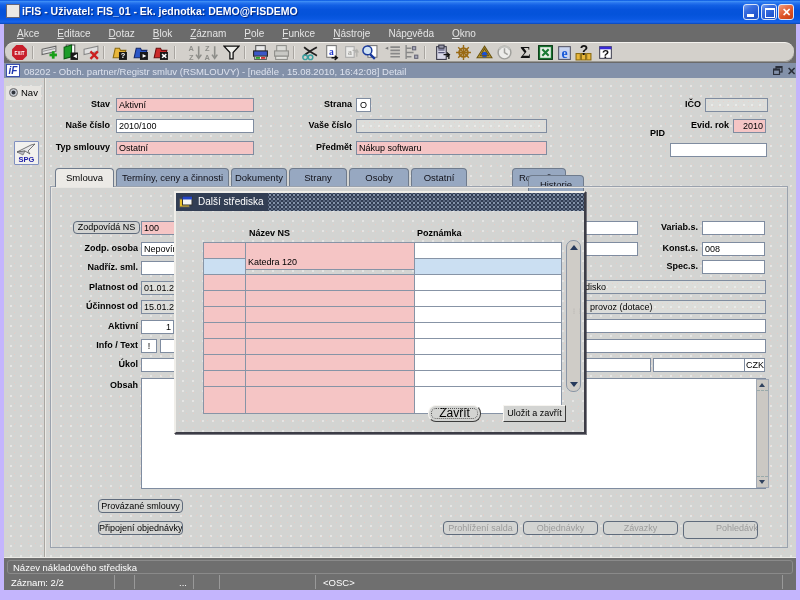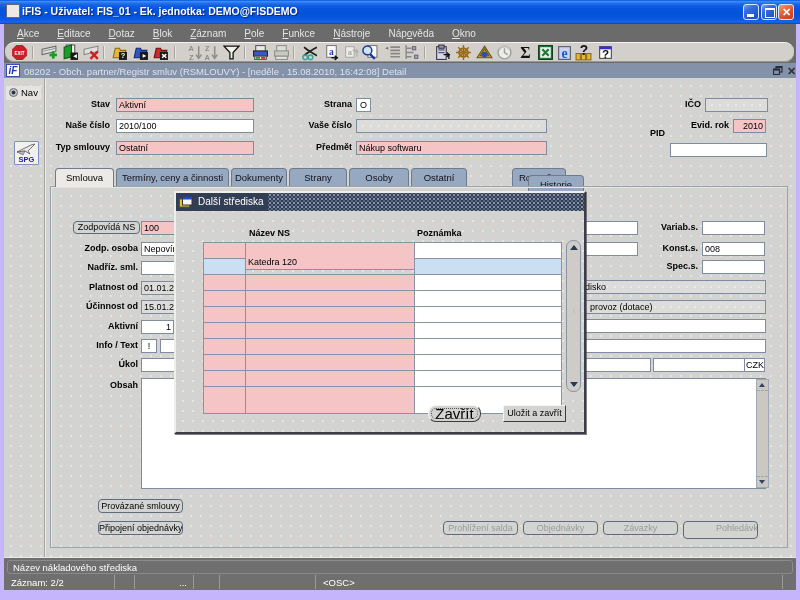--- a/index.html
+++ b/index.html
@@ -367,21 +367,21 @@
     <div class="cell" style="left:69px;top:177px;width:170px;height:15px;"></div>
     <div class="cell cw" style="left:238px;top:177px;width:148px;height:15px;"></div>
     <div class="cell" style="left:27px;top:193px;width:43px;height:6px;"></div>
     <div class="cell" style="left:69px;top:193px;width:170px;height:6px;"></div>
     <div class="cell cw" style="left:238px;top:193px;width:148px;height:6px;"></div>
     <div class="sbar" style="left:390px;top:47px;height:152px;">
       <div class="arr" style="top:4px;left:3px;border-bottom:5px solid #273a5c;"></div>
       <div class="arr" style="bottom:4px;left:3px;border-top:5px solid #273a5c;"></div>
       <div style="position:absolute;left:4px;top:68px;color:#999;font-size:6px;line-height:4px;">⋮⋮</div>
     </div>
-    <div class="btn" style="left:252px;top:212px;width:53px;height:17px;line-height:15px;font-size:15px;border-radius:8px;border-color:#f6f4f0 #3c3c3c #3c3c3c #f6f4f0;outline:1px dotted #555;outline-offset:-4px;">Zavřít</div>
+    <div class="btn" style="left:252px;top:212px;width:53px;height:17px;line-height:15px;font-size:12px;border-radius:8px;border-color:#f6f4f0 #3c3c3c #3c3c3c #f6f4f0;outline:1px dotted #555;outline-offset:-4px;">Zavřít</div>
     <div class="btn" style="left:327px;top:212px;width:63px;height:17px;line-height:15px;font-size:9px;border-radius:0;border-color:#f6f4f0 #3c3c3c #3c3c3c #f6f4f0;">Uložit a zavřít</div>
   </div>
   <div id="console">
     <div class="r1">Název nákladového střediska</div>
     <div class="r2">
       <span style="position:absolute;left:4px;top:1px;">Záznam: 2/2</span>
       <span style="position:absolute;left:172px;top:1px;">...</span>
       <span style="position:absolute;left:316px;top:1px;">&lt;OSC&gt;</span>
       <div class="csep" style="left:107px;"></div>
       <div class="csep" style="left:127px;"></div>

